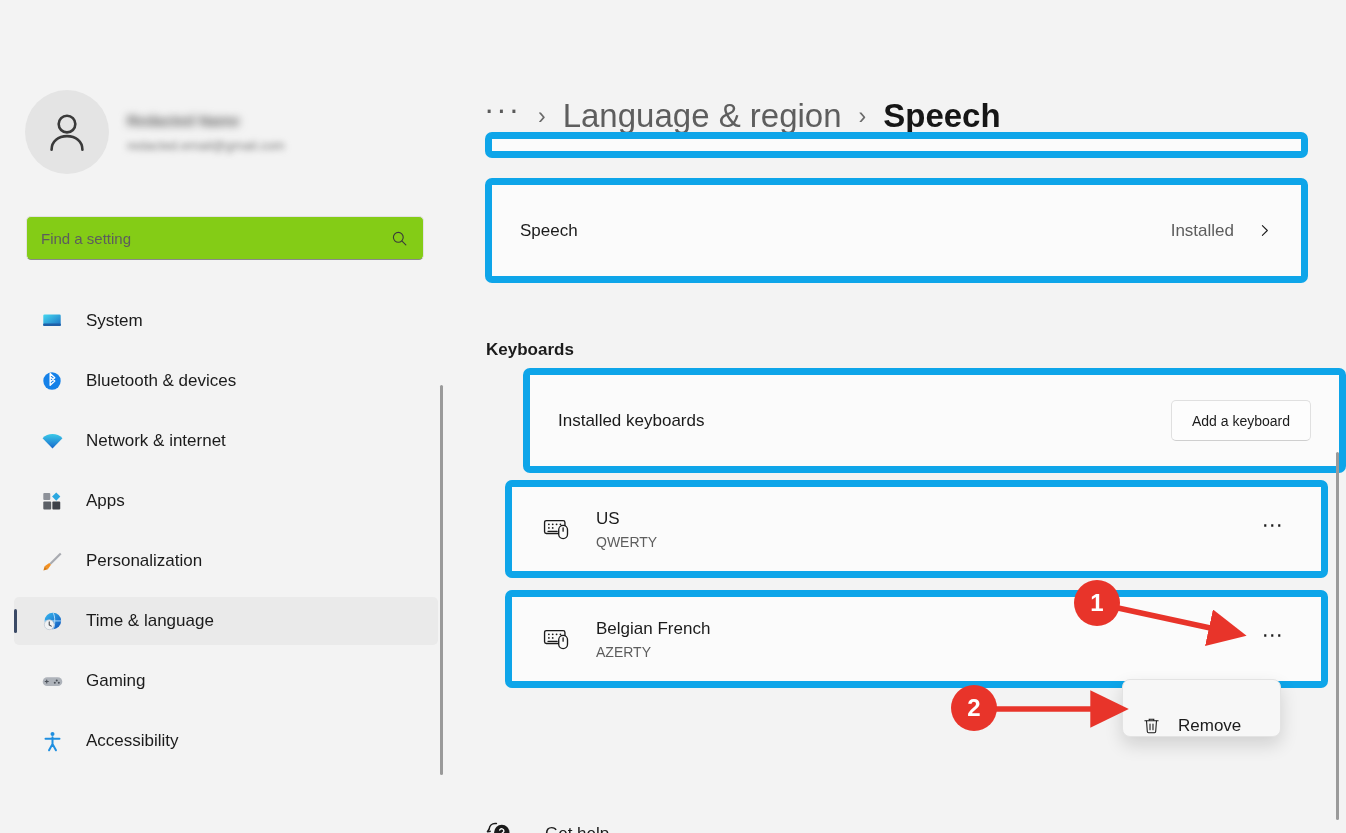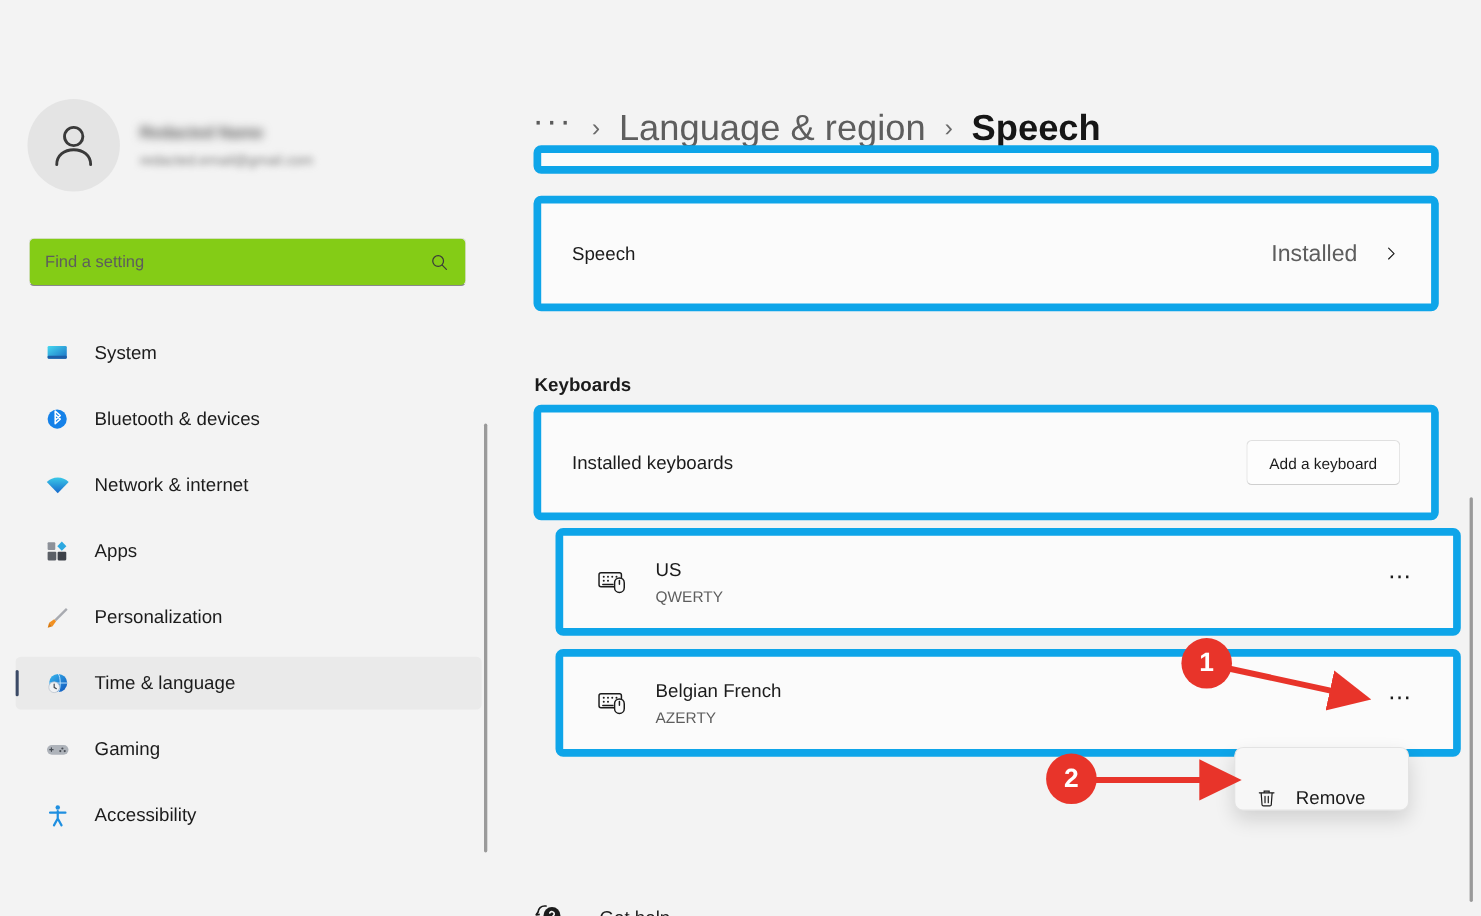--- a/index.html
+++ b/index.html
@@ -164,31 +164,32 @@
     top: 28px; height: 105px;
     display: flex; align-items: center;
     padding: 0 28px;
     cursor: pointer;
   }
   .card-title { font-size: 17px; color: #1b1b1b; }
   .card-right {
     margin-left: auto;
     display: flex; align-items: center; gap: 22px;
   }
-  .card-value { font-size: 21px; color: #5d5d5d; }
+  .card-value { font-size: 17px; color: #5d5d5d; }
 
   .section-head {
     position: absolute; left: 34px; top: 190px;
     font-size: 17px; color: #1b1b1b; font-weight: 600;
   }
 
   .card-installed {
     top: 218px; height: 105px;
     display: flex; align-items: center;
     padding: 0 28px;
+    margin-left: 38px;
   }
   .card-sub { font-size: 14px; color: #5d5d5d; margin-top: 6px; }
   .btn {
     background: #fdfdfd;
     border: 1px solid #e0e0e0;
     border-bottom-color: #cfcfcf;
     border-radius: 5px;
     height: 41px;
     padding: 0 20px;
     font-family: "Liberation Sans", sans-serif;

